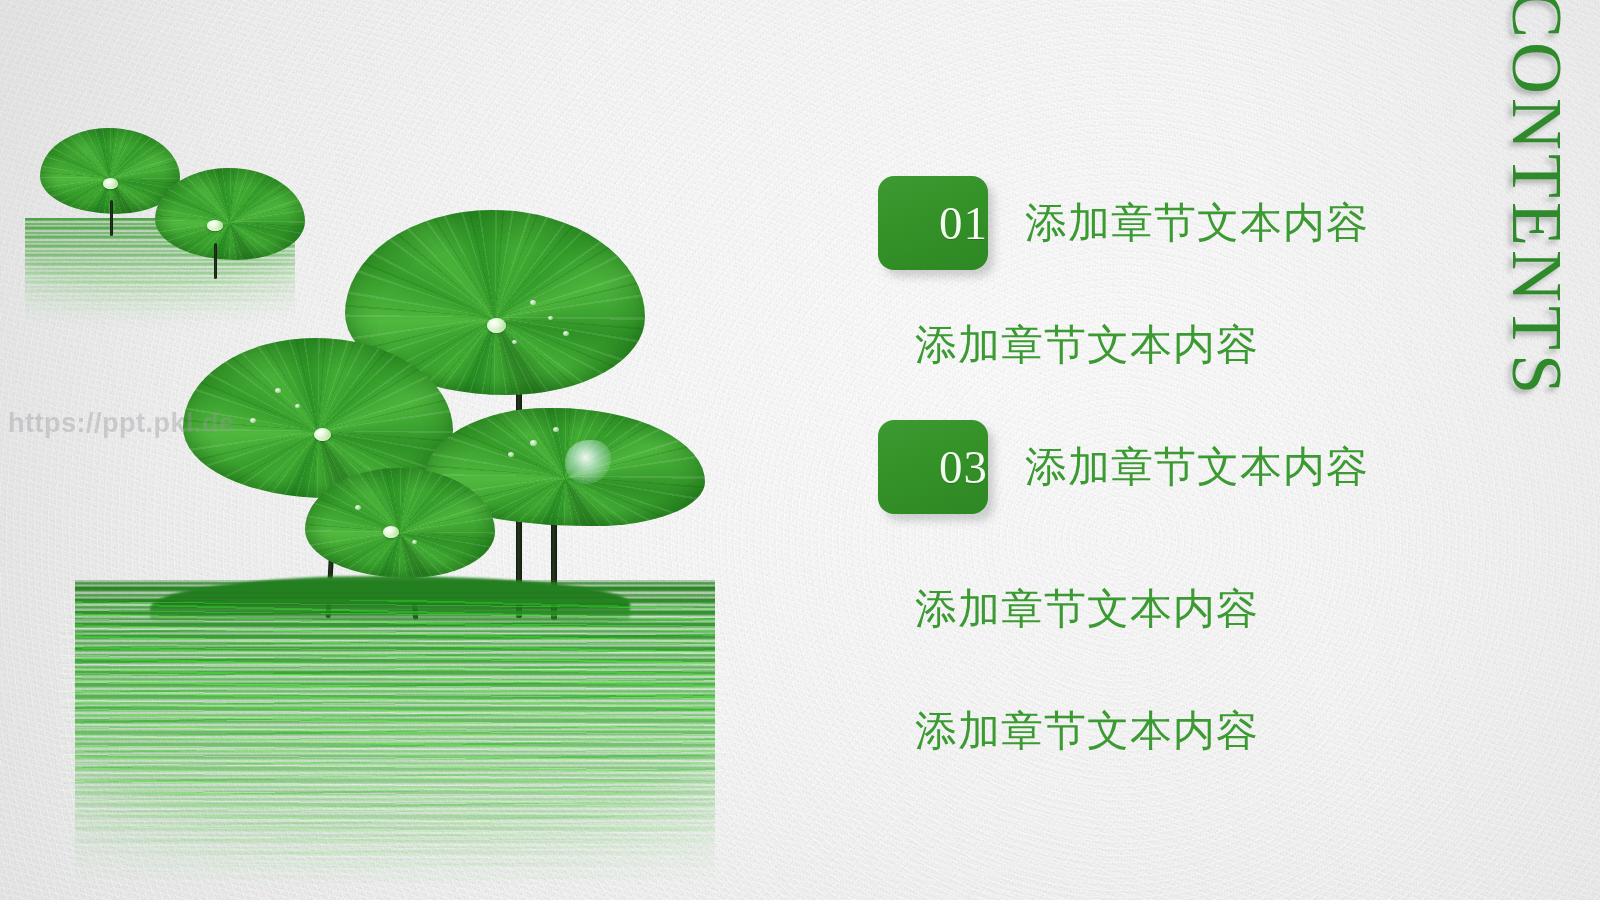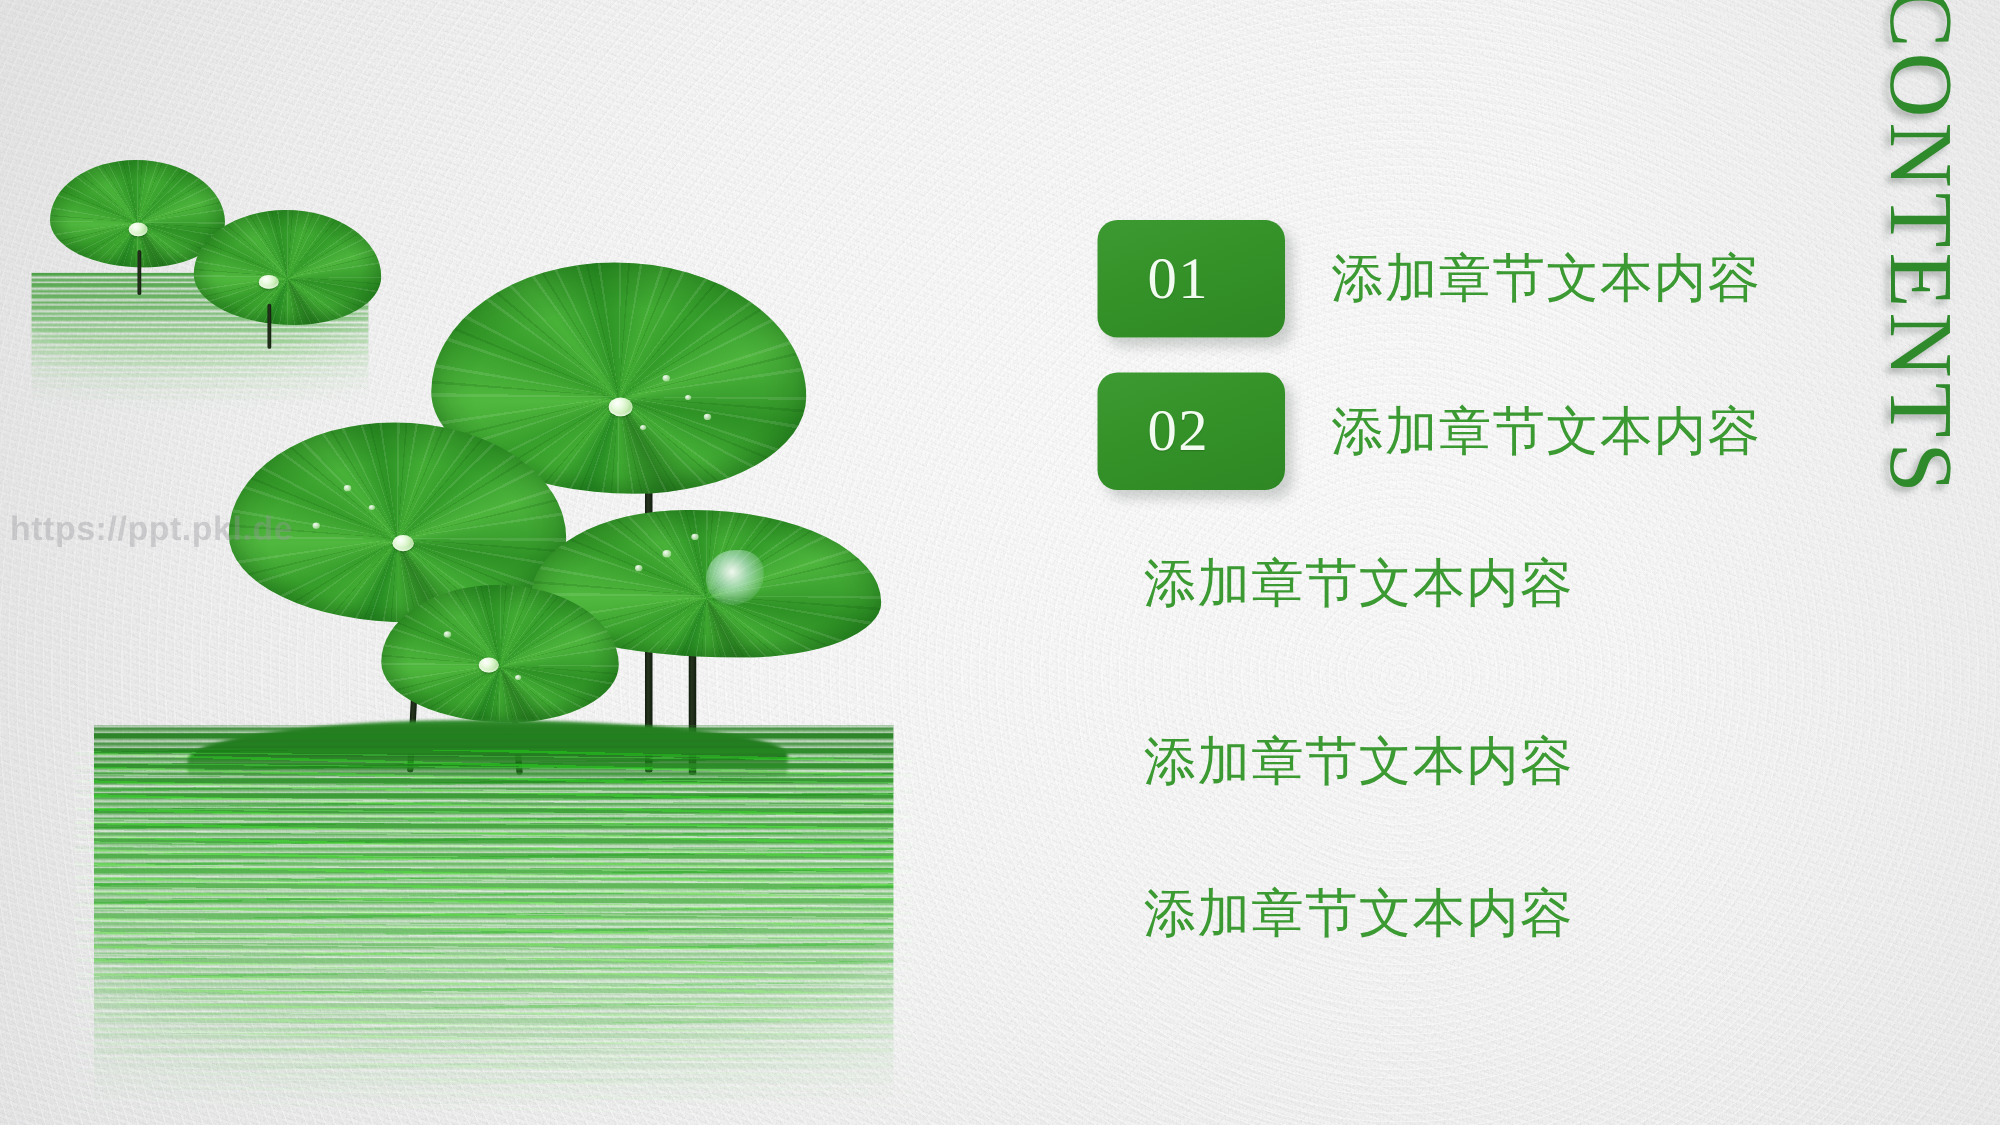--- a/index.html
+++ b/index.html
@@ -195,22 +195,21 @@
 
   .badge {
     flex: 0 0 auto;
     width: 110px;
     height: 94px;
     border-radius: 16px;
     background: linear-gradient(160deg, #3d9a32 0%, #349128 48%, #2e8724 100%);
     box-shadow: 6px 7px 9px rgba(110,118,112,.30);
     display: flex;
     align-items: center;
-    justify-content: flex-start;
-    padding-left: 40px;
+    justify-content: flex-end;
   }
   .badge-num {
     font-family: "Liberation Serif", serif;
     font-size: 47px;
     line-height: 1;
     color: #f2fbef;
     letter-spacing: 1px;
     text-shadow: 0 1px 1px rgba(20,70,18,.35);
   }
   .toc-label {
@@ -316,27 +315,27 @@
   <div class="toc">
 
     <div class="toc-row">
       <div class="badge">
         <span class="badge-num">01</span>
       </div>
       <div class="toc-label">添加章节文本内容</div>
     </div>
 
     <div class="toc-row">
+      <div class="toc-label">添加章节文本内容</div>
+    </div>
+
+    <div class="toc-row gap-extra">
       <div class="badge">
-        <span class="badge-num">02</span>
+        <span class="badge-num">03</span>
       </div>
-      <div class="toc-label">添加章节文本内容</div>
-    </div>
-
-    <div class="toc-row gap-extra">
       <div class="toc-label">添加章节文本内容</div>
     </div>
 
     <div class="toc-row">
       <div class="toc-label">添加章节文本内容</div>
     </div>
 
     <div class="toc-row">
       <div class="toc-label">添加章节文本内容</div>
     </div>

